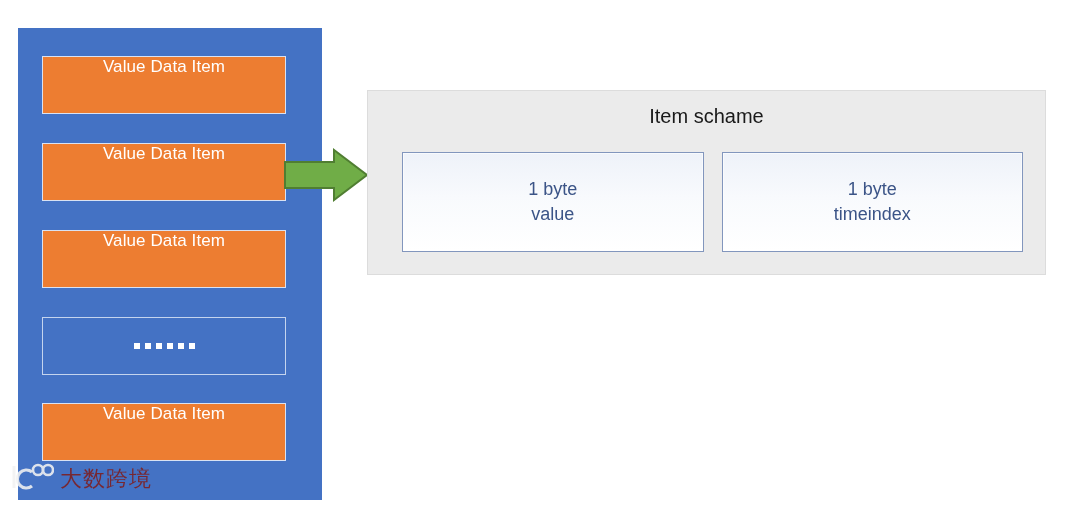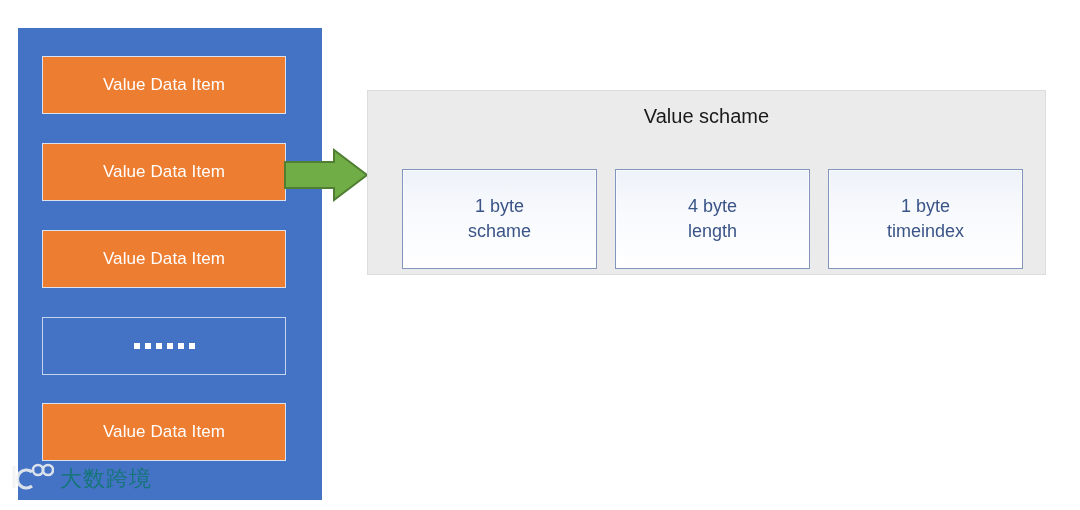--- a/index.html
+++ b/index.html
@@ -31,21 +31,20 @@
 
   .value-item {
     position: absolute;
     left: 24px;
     width: 244px;
     height: 58px;
     background: #ED7D31;
     border: 1px solid #d9e2f3;
     box-sizing: border-box;
     display: flex;
-    align-items: center;
     justify-content: center;
     color: #ffffff;
     font-size: 17px;
     letter-spacing: 0.1px;
   }
   .value-item.ellipsis {
     background: transparent;
     border: 1px solid #c5d4ee;
   }
   .item-1 { top: 28px; }
@@ -91,21 +90,21 @@
     left: 0;
     top: 14px;
     width: 100%;
     text-align: center;
     font-size: 20px;
     color: #1a1a1a;
   }
   .schema-boxes {
     position: absolute;
     left: 22px;
-    top: 78px;
+    top: 61px;
     right: 22px;
     display: flex;
     gap: 18px;
     padding-left: 12px;
   }
   .schema-box {
     flex: 1;
     height: 100px;
     border: 1px solid #8296bd;
     box-sizing: border-box;
@@ -126,21 +125,21 @@
     position: absolute;
     left: 8px;
     top: 462px;
     display: flex;
     align-items: center;
     gap: 6px;
     opacity: 0.88;
   }
   .watermark-text {
     font-size: 22px;
-    color: #0f766e;
+    color: #7f1d1d;
     letter-spacing: 1px;
     font-family: Liberation Mono, monospace;
   }
 </style>
 </head>
 <body>
 
 <div id="canvas">
 
   <div class="value-list-panel">
@@ -175,33 +174,29 @@
   </div>
 
   <div class="flow-arrow">
     <svg width="84" height="54" viewBox="0 0 84 54" xmlns="http://www.w3.org/2000/svg">
       <polygon points="1,14 50,14 50,2 83,27 50,52 50,40 1,40" fill="#70AD47" stroke="#507E32" stroke-width="2" stroke-linejoin="miter"></polygon>
     </svg>
   </div>
 
   <div class="schema-panel">
 
-    <div class="schema-title">Value schame</div>
+    <div class="schema-title">Item schame</div>
 
     <div class="schema-boxes">
 
       <div class="schema-box">
         <span>1 byte</span>
-        <span>schame</span>
+        <span>value</span>
       </div>
 
-      <div class="schema-box">
-        <span>4 byte</span>
-        <span>length</span>
-      </div>
 
       <div class="schema-box">
         <span>1 byte</span>
         <span>timeindex</span>
       </div>
 
 
     </div>
   </div>
 

